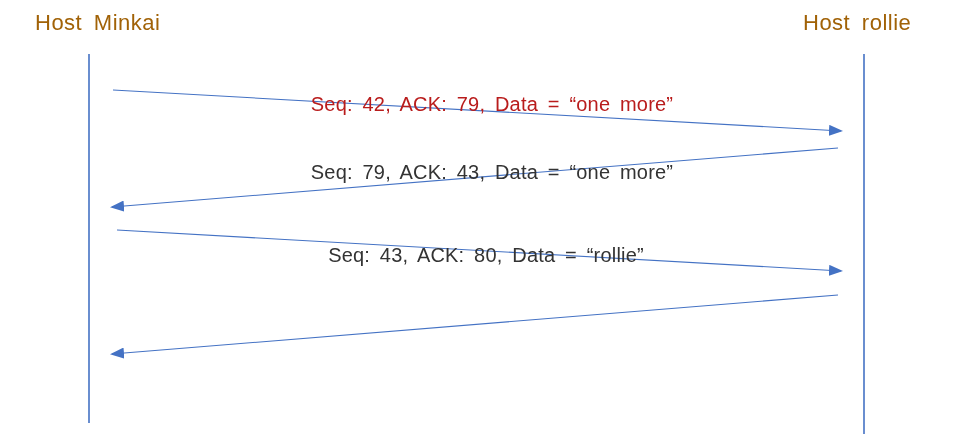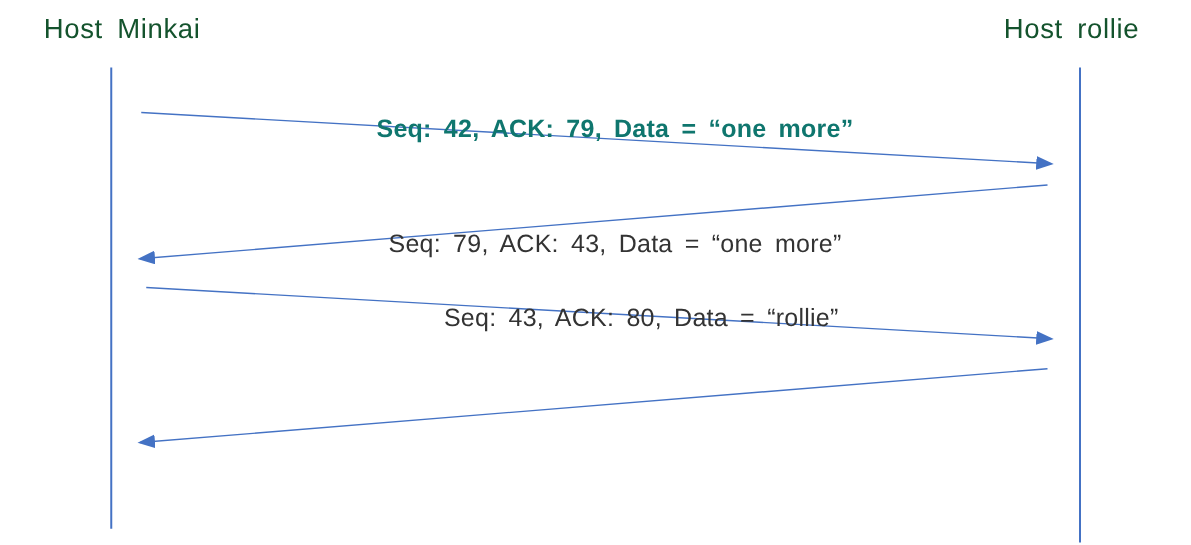--- a/index.html
+++ b/index.html
@@ -12,21 +12,21 @@
     width: 953px;
     height: 436px;
     background: #ffffff;
     overflow: hidden;
     font-family: "Liberation Sans", sans-serif;
   }
   .host-label {
     position: absolute;
     top: 10px;
     font-size: 22px;
-    color: #14532d;
+    color: #a16207;
     letter-spacing: 0.5px;
     word-spacing: 5px;
     white-space: nowrap;
   }
   .host-label.left  { left: 35px; }
   .host-label.right { left: 803px; }
   svg.layer {
     position: absolute;
     left: 0;
     top: 0;
@@ -61,17 +61,17 @@
         <line x1="864" y1="54" x2="864" y2="434" stroke="#4472C4" stroke-width="1.6"></line>
       </g>
     <g id="arrows">
         <line x1="113" y1="90" x2="841" y2="131" stroke="#4472C4" stroke-width="1.1" marker-end="url(#arrowhead)"></line>
         <line x1="838" y1="148" x2="112" y2="207" stroke="#4472C4" stroke-width="1.1" marker-end="url(#arrowhead)"></line>
         <line x1="117" y1="230" x2="841" y2="271" stroke="#4472C4" stroke-width="1.1" marker-end="url(#arrowhead)"></line>
         <line x1="838" y1="295" x2="112" y2="354" stroke="#4472C4" stroke-width="1.1" marker-end="url(#arrowhead)"></line>
       </g>
   </svg>
 
-  <div class="msg-label" style="left: 492px; top: 104px; color: #0f766e; font-weight: bold;">Seq: 42, ACK: 79, Data = “one more”</div>
-  <div class="msg-label" style="left: 492px; top: 196px; color: rgb(51, 51, 51);">Seq: 79, ACK: 43, Data = “one more”</div>
-  <div class="msg-label" style="left: 486px; top: 255px; color: rgb(51, 51, 51); margin-left: 27px;">Seq: 43, ACK: 80, Data = “rollie”</div>
+  <div class="msg-label" style="left: 492px; top: 104px; color: #b91c1c;">Seq: 42, ACK: 79, Data = “one more”</div>
+  <div class="msg-label" style="left: 492px; top: 172px; color: rgb(51, 51, 51);">Seq: 79, ACK: 43, Data = “one more”</div>
+  <div class="msg-label" style="left: 486px; top: 255px; color: rgb(51, 51, 51);">Seq: 43, ACK: 80, Data = “rollie”</div>
 
 </div>
 
 </body></html>

